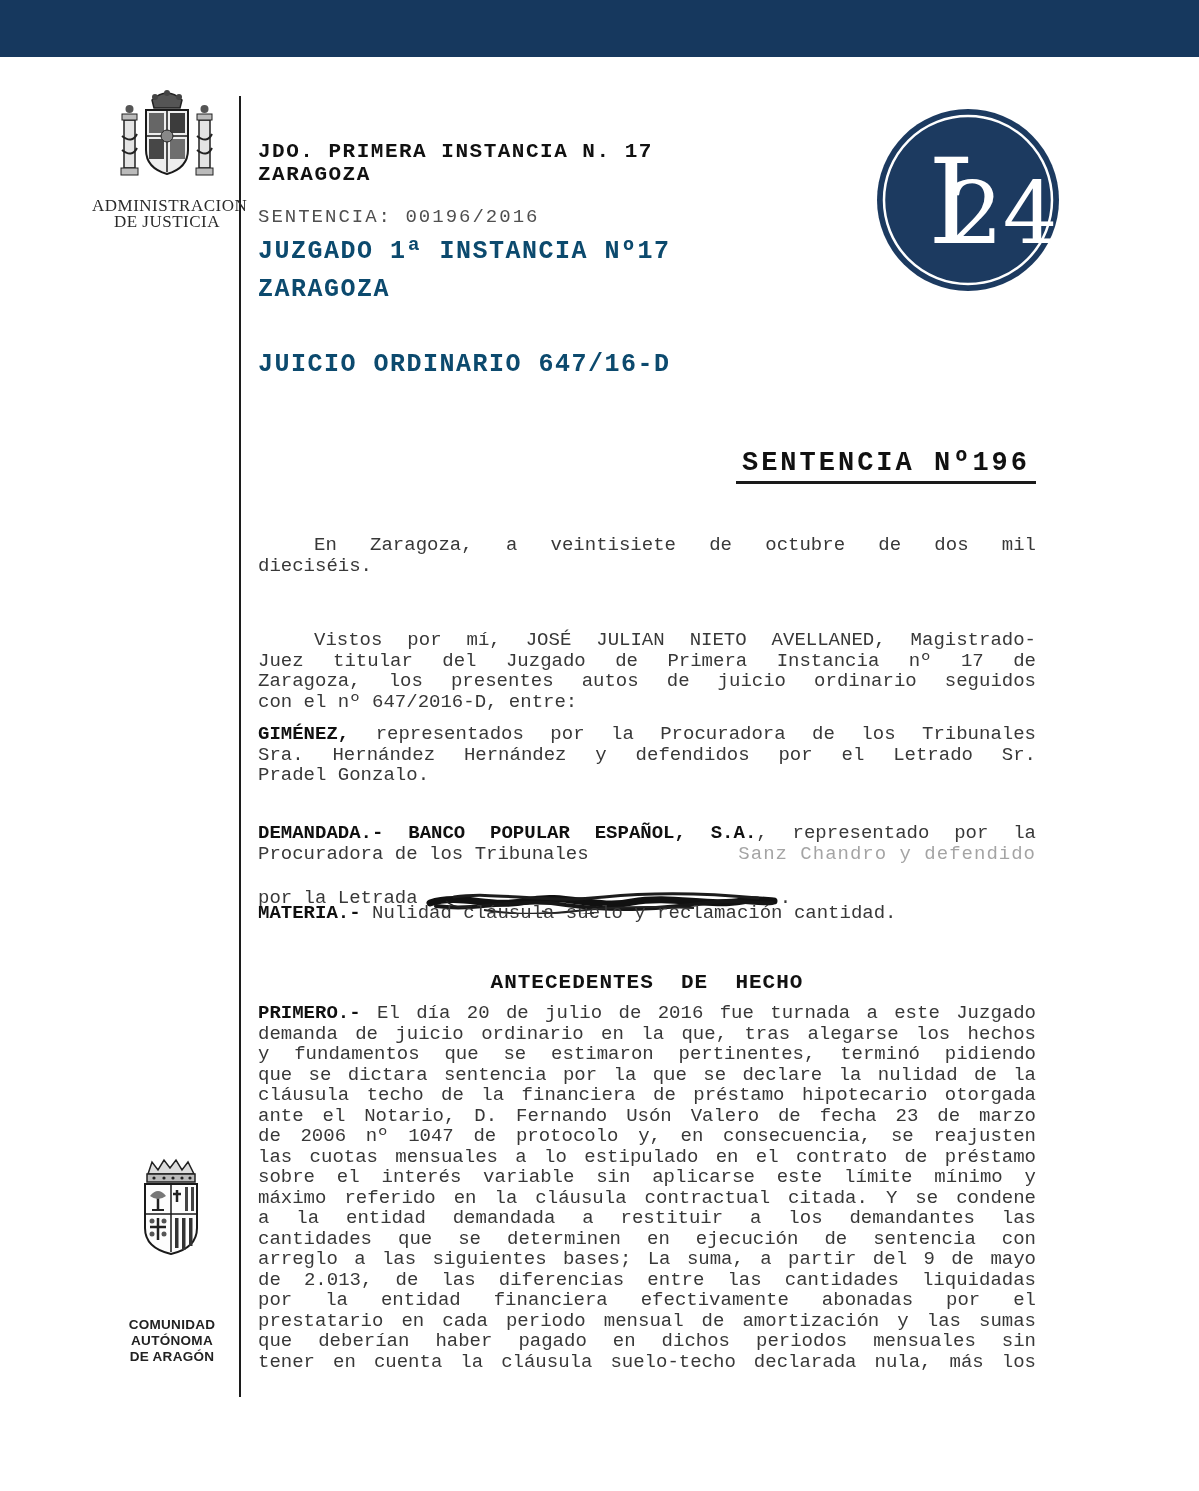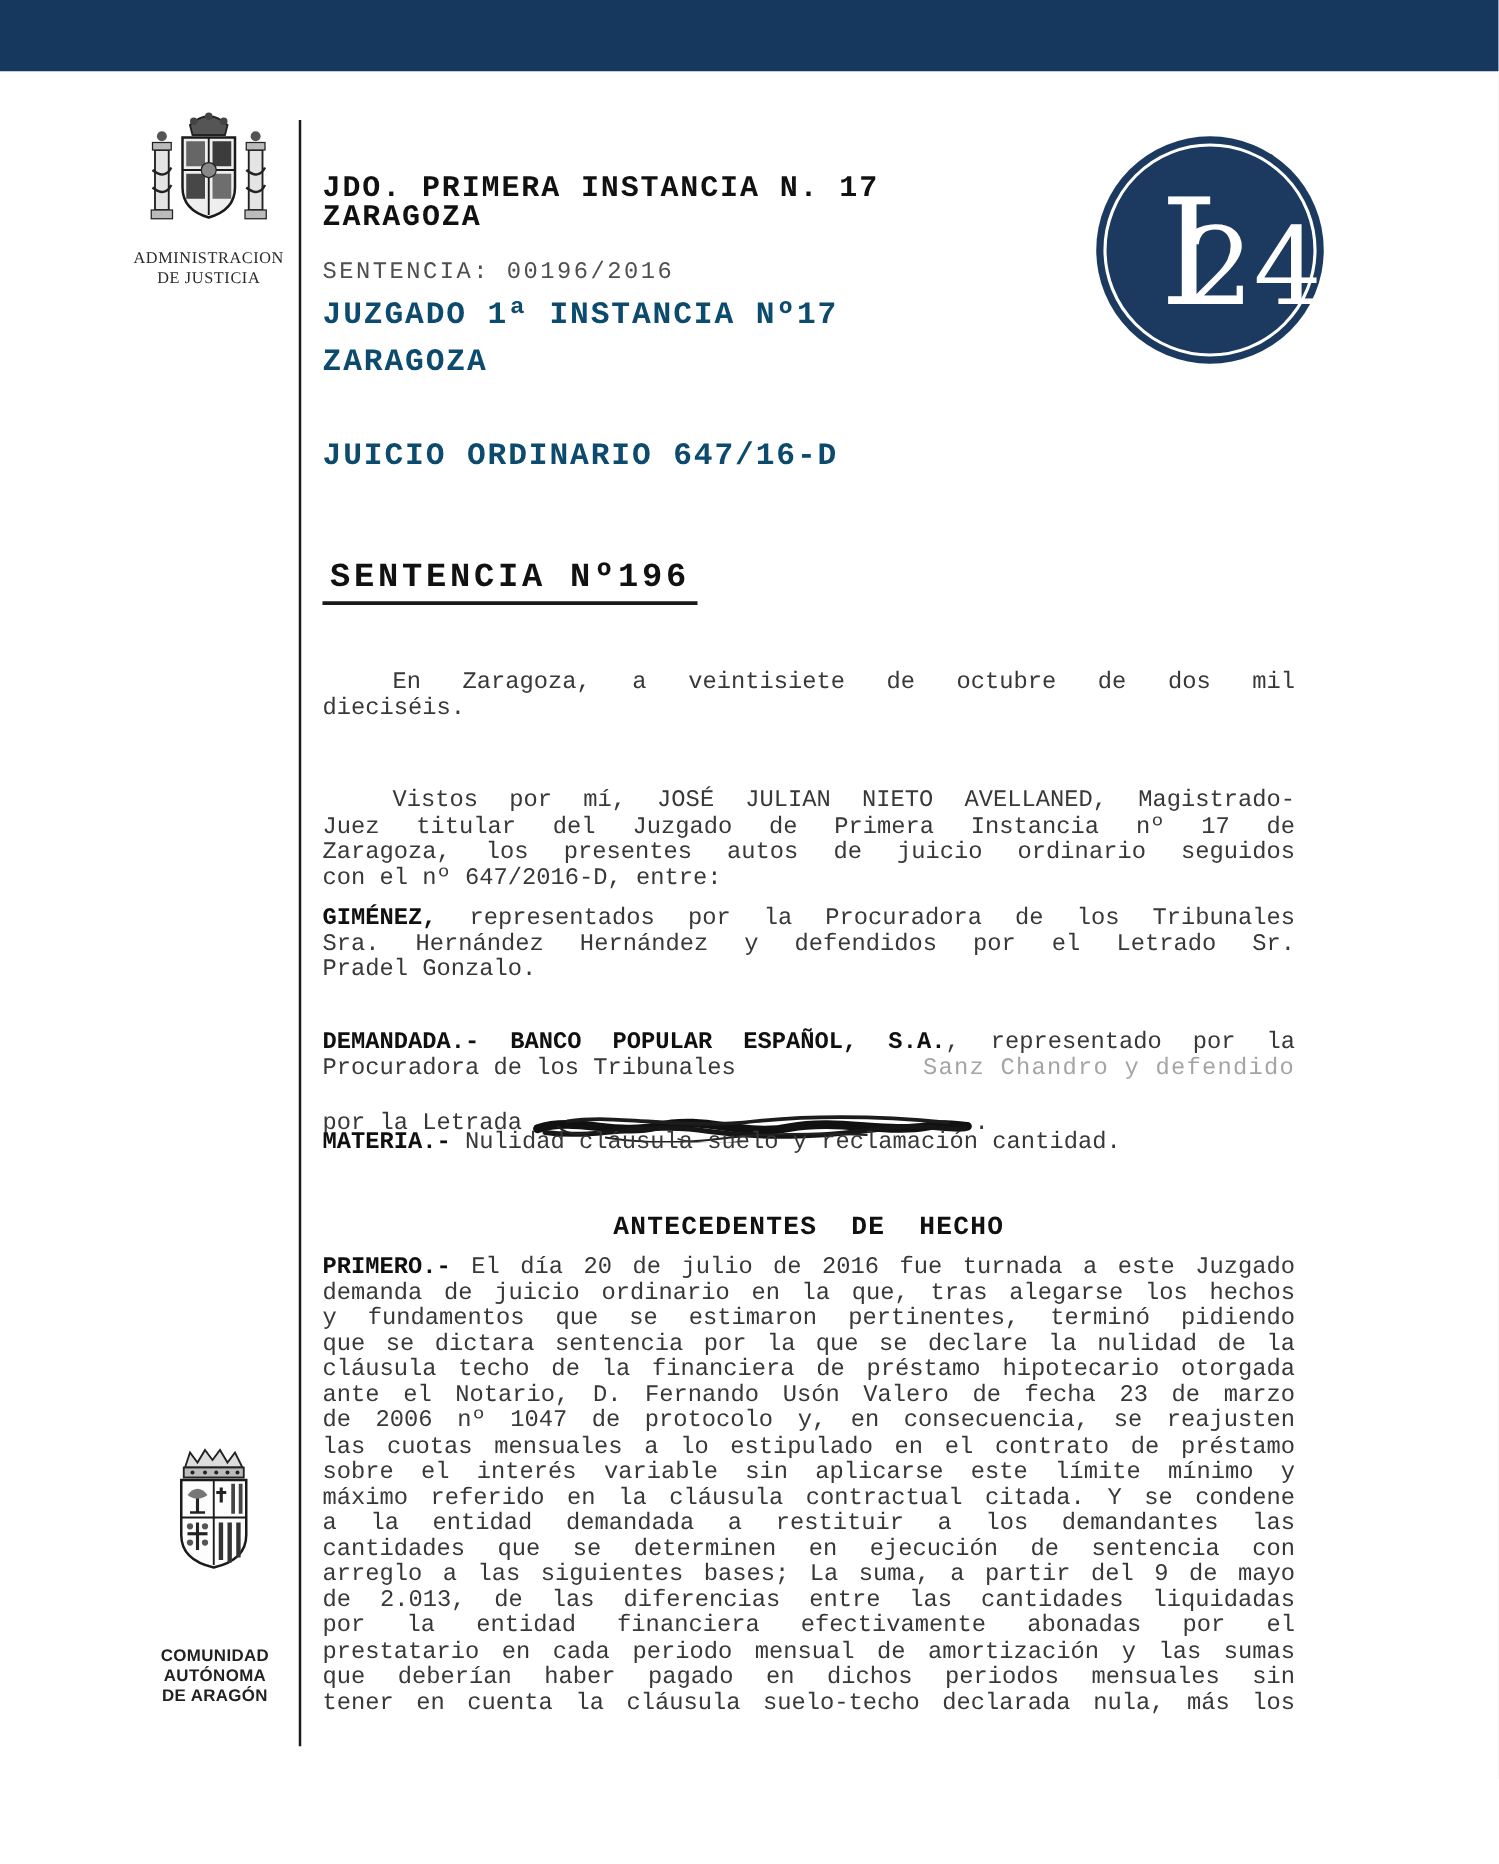--- a/index.html
+++ b/index.html
@@ -8,37 +8,37 @@
     position:relative; width:1199px; height:1491px; background:#ffffff;
     overflow:hidden; font-family:"Liberation Mono","DejaVu Sans Mono",monospace;
     color:#383838;
   }
   .topbar { position:absolute; left:0; top:0; width:1199px; height:57px; background:#16385e; }
   .vline  { position:absolute; left:239px; top:96px; width:2px; height:1301px; background:#1c1c1c; }
 
   
   .justice-coat   { position:absolute; left:118px; top:84px;  width:98px;  height:112px; }
   .justice-caption{ position:absolute; left:92px;  top:198px; width:150px; text-align:center;
-                    font-family:"Liberation Serif","DejaVu Serif",serif; font-size:13px;
+                    font-family:"Liberation Serif","DejaVu Serif",serif; font-size:17px;
                     line-height:15.5px; color:#2a2a2a; letter-spacing:0.5px; }
   .aragon-coat    { position:absolute; left:132px; top:1156px; width:82px; height:112px; }
   .aragon-caption { position:absolute; left:97px;  top:1271px; width:150px; text-align:center;
                     font-family:"Liberation Sans",sans-serif; font-size:13.5px; font-weight:bold;
                     line-height:16px; color:#222; letter-spacing:0.3px;margin-top:46px; }
   .i24 { position:absolute; left:876px; top:108px; width:184px; height:184px; }
 
   
   .content { position:absolute; left:258px; top:0; width:778px; }
   .abs { position:absolute; left:0; width:778px; }
 
-  .hdr-big   { font-size:24px; font-weight:bold; color:#111; line-height:23px; letter-spacing:1.5px; }
+  .hdr-big   { font-size:21px; font-weight:bold; color:#111; line-height:23px; letter-spacing:1.5px; }
   .hdr-ref   { font-size:19px; color:#4f4f4f; letter-spacing:2px; }
   .hdr-bold  { font-size:25px; font-weight:bold; color:#0c4a6e; letter-spacing:1.5px; }
 
-  .title-wrap { text-align:left;font-family:Liberation Mono, monospace; }
+  .title-wrap { text-align:right;font-family:Liberation Mono, monospace; }
   .title {
     display:inline-block; font-size:27px; font-weight:bold; color:#111;
     letter-spacing:3px; border-bottom:3px solid #1a1a1a; padding:0 6px 3px 6px;
   }
 
   .bline { font-size:19px; line-height:20.5px; text-align:justify; text-align-last:justify;
            white-space:normal; }
   .noj   { text-align-last:left; }
   .ind   { text-indent:56px; }
   .b     { font-weight:bold; color:#101010; }

